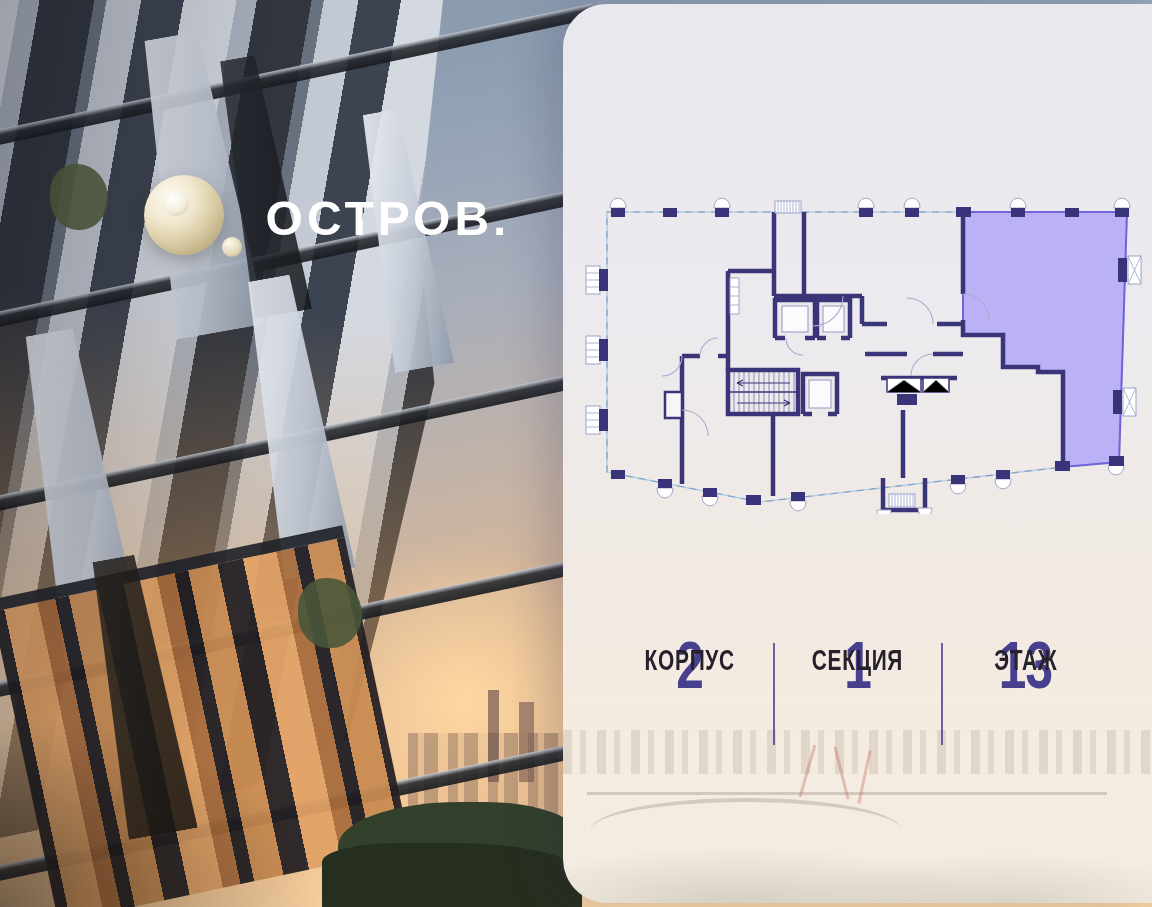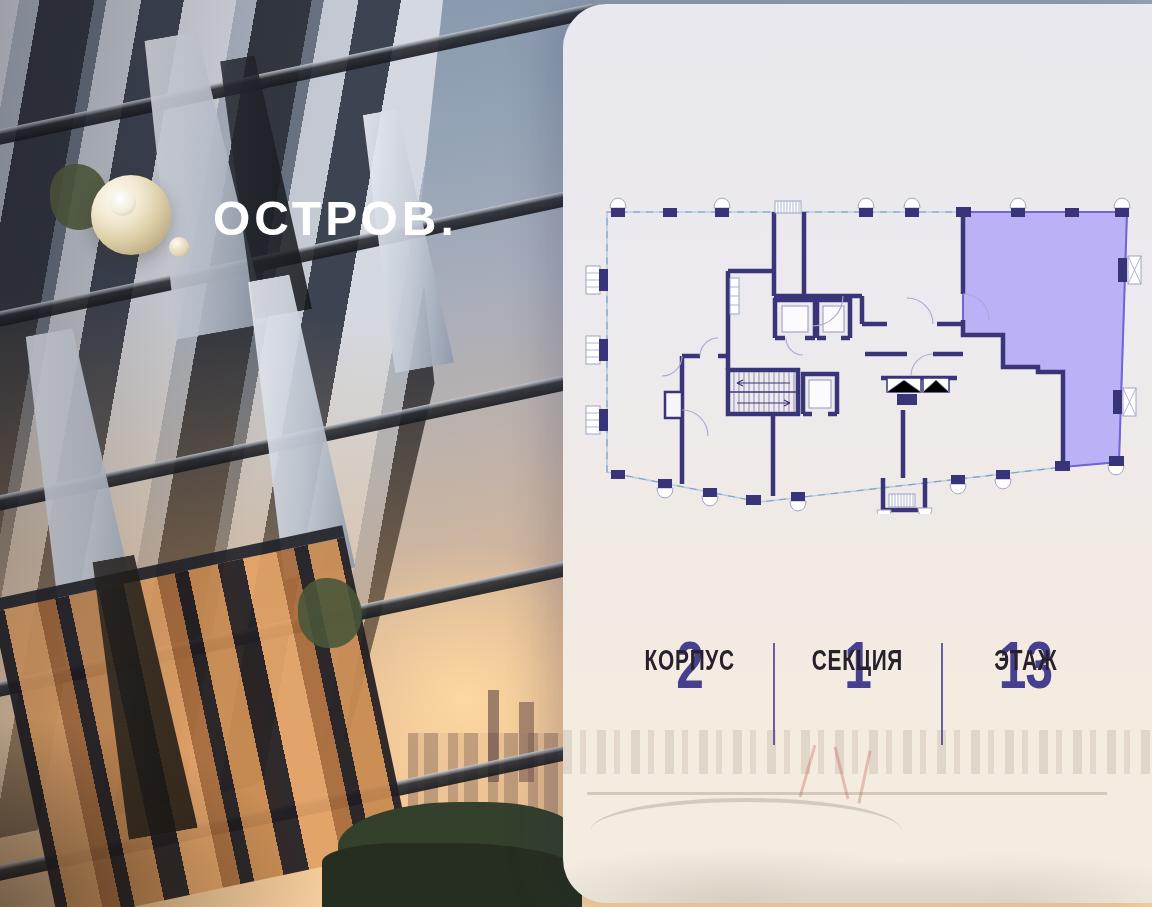--- a/index.html
+++ b/index.html
@@ -32,21 +32,21 @@
   .fd1{left:232px;top:56px;width:58px;height:260px;}
   .fd2{left:104px;top:556px;width:70px;height:280px;background:linear-gradient(100deg,#2A2620,#191511);}
   .warm-windows{left:-10px;top:600px;width:360px;height:330px;transform:rotate(-12deg);transform-origin:left top;opacity:.93;border-top:12px solid #23252B;
     background:repeating-linear-gradient(90deg,#211F24 0 12px,#E2A266 12px 46px,#A86B3C 46px 64px,#1E1C21 64px 78px,#C98B52 78px 108px,#241F22 108px 122px);}
   .plant{border-radius:45% 55% 50% 50%;opacity:.9;}
   .plant1{left:50px;top:164px;width:58px;height:66px;background:#55613F;}
   .plant2{left:298px;top:578px;width:64px;height:70px;background:#49563A;}
   .vignette{inset:0;background:linear-gradient(100deg,rgba(15,15,25,.28),rgba(0,0,0,0) 26%),radial-gradient(40% 30% at 0% 100%,rgba(25,18,10,.5),rgba(0,0,0,0) 70%);}
 
   
-  .logo{left:81px;top:158px;width:460px;height:120px;position:absolute;display:flex;align-items:center;}
+  .logo{left:92px;top:158px;width:460px;height:120px;position:absolute;display:flex;align-items:center;justify-content:center;}
   .logo>*{position:static;}
   .torus-wrap{position:relative;width:108px;height:110px;flex:0 0 auto;}
   .torus{left:10px;top:12px;width:80px;height:80px;border-radius:50%;
     background:radial-gradient(circle at 32% 28%,#FDFAF0 0%,#F2E9D2 30%,#DCCFA8 55%,#BFAF85 78%,#A99868 100%);
     box-shadow:0 6px 16px rgba(60,50,40,.3);}
   .torus-hole{left:28px;top:26px;width:27px;height:27px;border-radius:50%;
     background:radial-gradient(circle at 40% 35%,#FFFFFF,#F3EEDC 55%,#CCC0A0);}
   .torus-dot{left:88px;top:74px;width:20px;height:20px;border-radius:50%;
     background:radial-gradient(circle at 35% 30%,#FDFAF0,#E2D6B6 60%,#B7A87E);}
   .logo-text{margin-left:24px;font-weight:bold;font-size:48px;letter-spacing:4px;color:#FFFFFF;}

